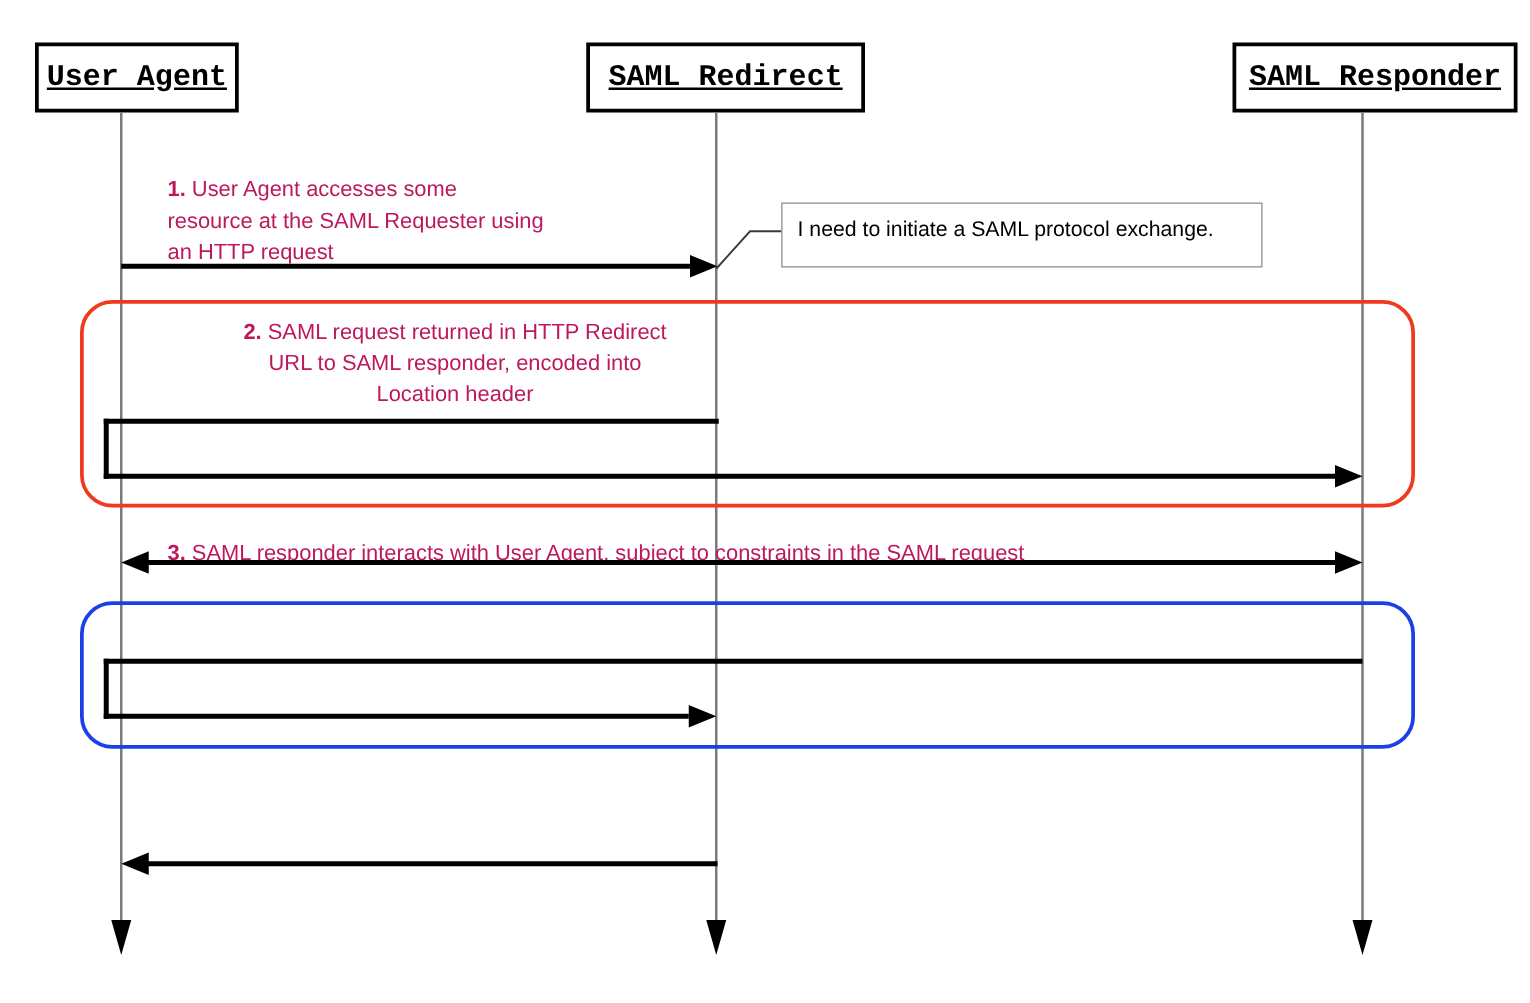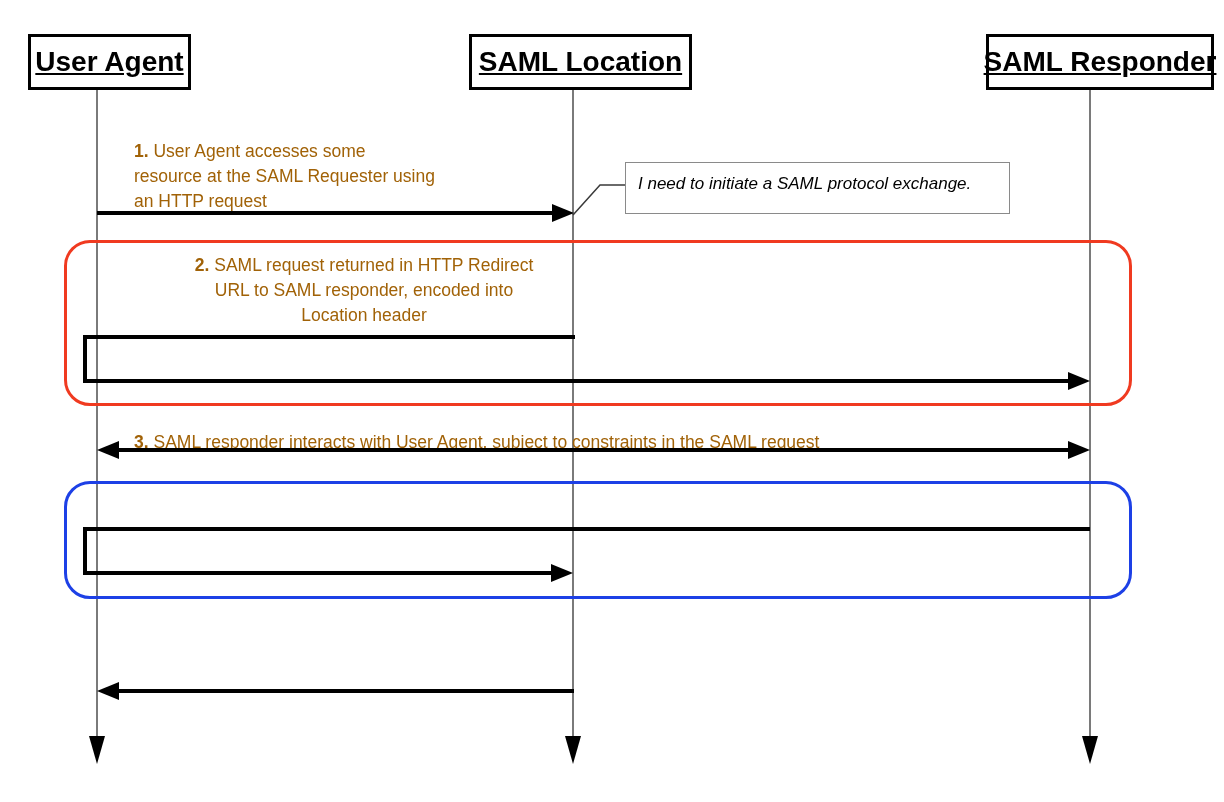--- a/index.html
+++ b/index.html
@@ -23,25 +23,26 @@
   .participant {
     position: absolute;
     box-sizing: border-box;
     border: 3px solid #000000;
     background: #ffffff;
     display: flex;
     align-items: center;
     justify-content: center;
   }
   .participant-label {
-    font-size: 28px;
+    font-size: 24px;
     font-weight: bold;
     text-decoration: underline;
     white-space: nowrap;
     letter-spacing: 0px;
+    font-family: Liberation Mono, monospace;
   }
 
   
   .lifeline {
     position: absolute;
     width: 2px;
     background: #7a7a7a;
   }
   .lifeline-arrow {
     position: absolute;
@@ -78,21 +79,21 @@
     border-top: 9px solid transparent;
     border-bottom: 9px solid transparent;
     border-right: 22px solid #000000;
   }
 
   
   .step-text {
     position: absolute;
     font-size: 17.5px;
     line-height: 25px;
-    color: #a16207;
+    color: #be185d;
     white-space: pre-line;
   }
   .step-num {
     font-weight: bold;
   }
 
   
   .highlight {
     position: absolute;
     box-sizing: border-box;
@@ -105,40 +106,39 @@
   
   .callout {
     position: absolute;
     box-sizing: border-box;
     border: 1px solid #8a8a8a;
     background: #ffffff;
     padding: 10px 12px 0 12px;
   }
   .callout-text {
     font-size: 17px;
-    font-style: italic;
     line-height: 22px;
     white-space: nowrap;
   }
   .callout-leader {
     position: absolute;
     overflow: visible;
   }
 </style>
 </head>
 <body>
 
 <div id="canvas">
 
   <div class="participant" style="left:28px; top:34px; width:163px; height:56px;">
     <span class="participant-label">User Agent</span>
   </div>
 
   <div class="participant" style="left:469px; top:34px; width:223px; height:56px;">
-    <span class="participant-label">SAML Location</span>
+    <span class="participant-label">SAML Redirect</span>
   </div>
 
   <div class="participant" style="left:986px; top:34px; width:228px; height:56px;align-items:center;">
     <span class="participant-label">SAML Responder</span>
   </div>
 
   <div class="lifeline" style="left:96px; top:90px; height:650px;"></div>
   <div class="lifeline-arrow" style="left:89px; top:736px;"></div>
 
   <div class="lifeline" style="left:572px; top:90px; height:650px;"></div>

